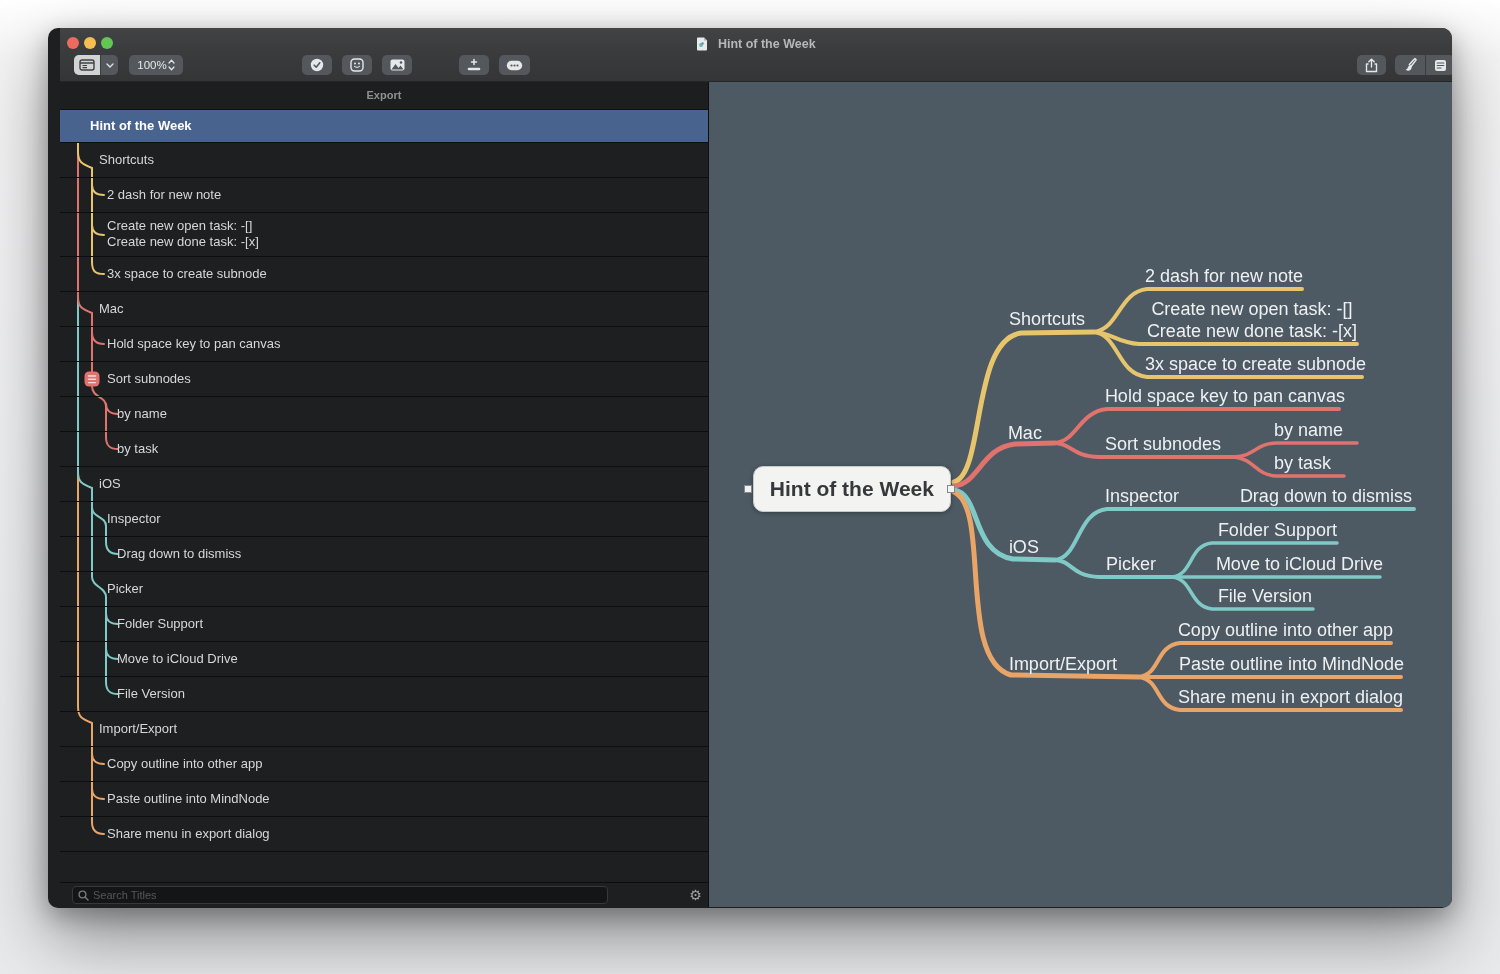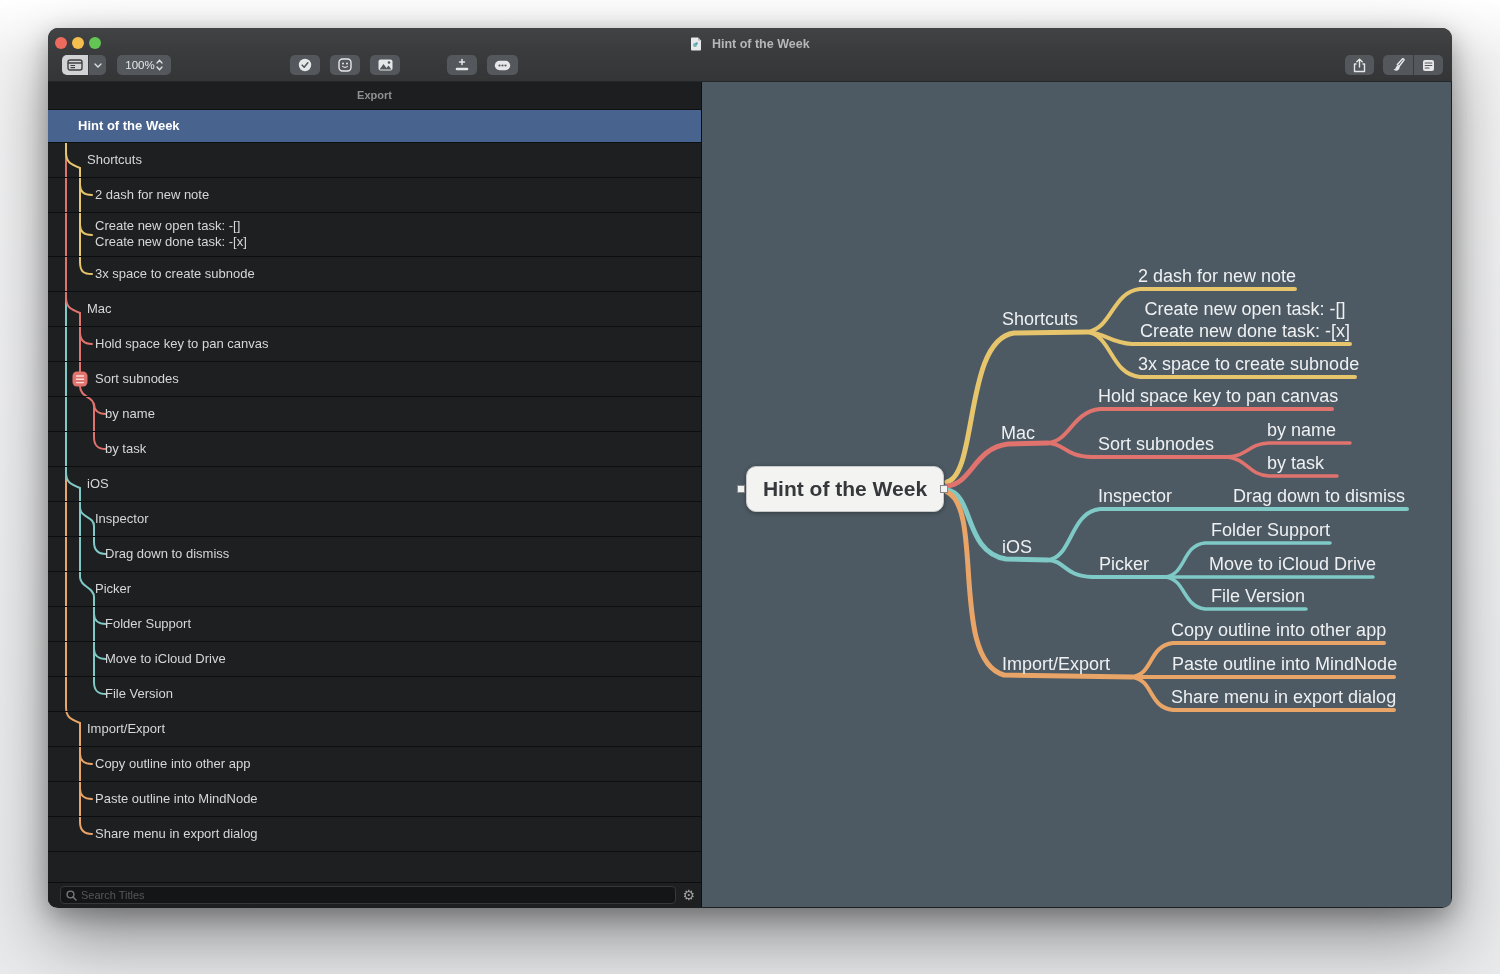--- a/index.html
+++ b/index.html
@@ -3,21 +3,21 @@
 <meta charset="utf-8">
 <style>
   * { margin:0; padding:0; box-sizing:border-box; }
   html,body { width:1500px; height:974px; overflow:hidden;
     font-family:"Liberation Sans", sans-serif;
     background:linear-gradient(180deg,#ffffff 0%,#f4f4f5 6%,#e9eaec 100%); }
 
   .window { position:absolute; left:48px; top:28px; width:1404px; height:880px;
     border-radius:10px; overflow:hidden;
     box-shadow:0 30px 70px rgba(0,0,0,.40), 0 8px 25px rgba(0,0,0,.28);
-    background:#1d1f21; }
+    background:#1d1f21;padding-left:12px; }
 
   
   .titlebar { position:relative; height:54px;
     background:linear-gradient(180deg,#414345 0%,#3a3c3e 40%,#333537 100%);
     border-bottom:1px solid #242628; }
   .lights { position:absolute; left:7px; top:9px; display:flex; gap:5px; }
   .light { width:12px; height:12px; border-radius:50%; }
   .light.red{ background:#ed6a5f; } .light.yellow{ background:#f5bf4f; } .light.green{ background:#62c554; }
   .wtitle { position:absolute; left:0; right:0; top:9px; text-align:center;
     font-size:12.5px; font-weight:700; color:#b6b7b9; }
@@ -43,21 +43,21 @@
   .row { position:relative; display:flex; align-items:center; height:35px;
     border-bottom:1px solid #0d0e10; font-size:13px; color:#d6d7d9; cursor:default; }
   .row.h-root { height:33px; }
   .row.h-tall { height:44px; }
   .row.selected { background:#47638e; color:#ffffff; font-weight:700; }
   .row .lbl { white-space:pre-line; line-height:16px; }
   .lvl0 .lbl{ padding-left:30px; } .lvl1 .lbl{ padding-left:39px; }
   .lvl2 .lbl{ padding-left:47px; } .lvl3 .lbl{ padding-left:57px; }
 
   .searchbar { position:relative; height:25px; background:#1d1f21; border-top:1px solid #0c0d0e; }
-  .search-field { position:absolute; left:12px; top:3px; width:616px; height:18px;
+  .search-field { position:absolute; left:12px; top:3px; width:536px; height:18px;
     background:#141517; border:1px solid #36383b; border-radius:4px;
     display:flex; align-items:center; padding:0 5px; gap:4px; }
   .search-field input { flex:1; background:transparent; border:none; outline:none;
     font-size:11px; color:#c9cacc; font-family:"Liberation Sans",sans-serif; }
   .search-field input::placeholder { color:#55575a; }
   .gear { position:absolute; right:6px; top:2px; font-size:14px; color:#9fa1a3; cursor:pointer; line-height:20px;}
 
   
   .canvas { position:relative; width:749px; background:#4d5a63; }
   .canvas svg.map { position:absolute; left:0; top:0; }

